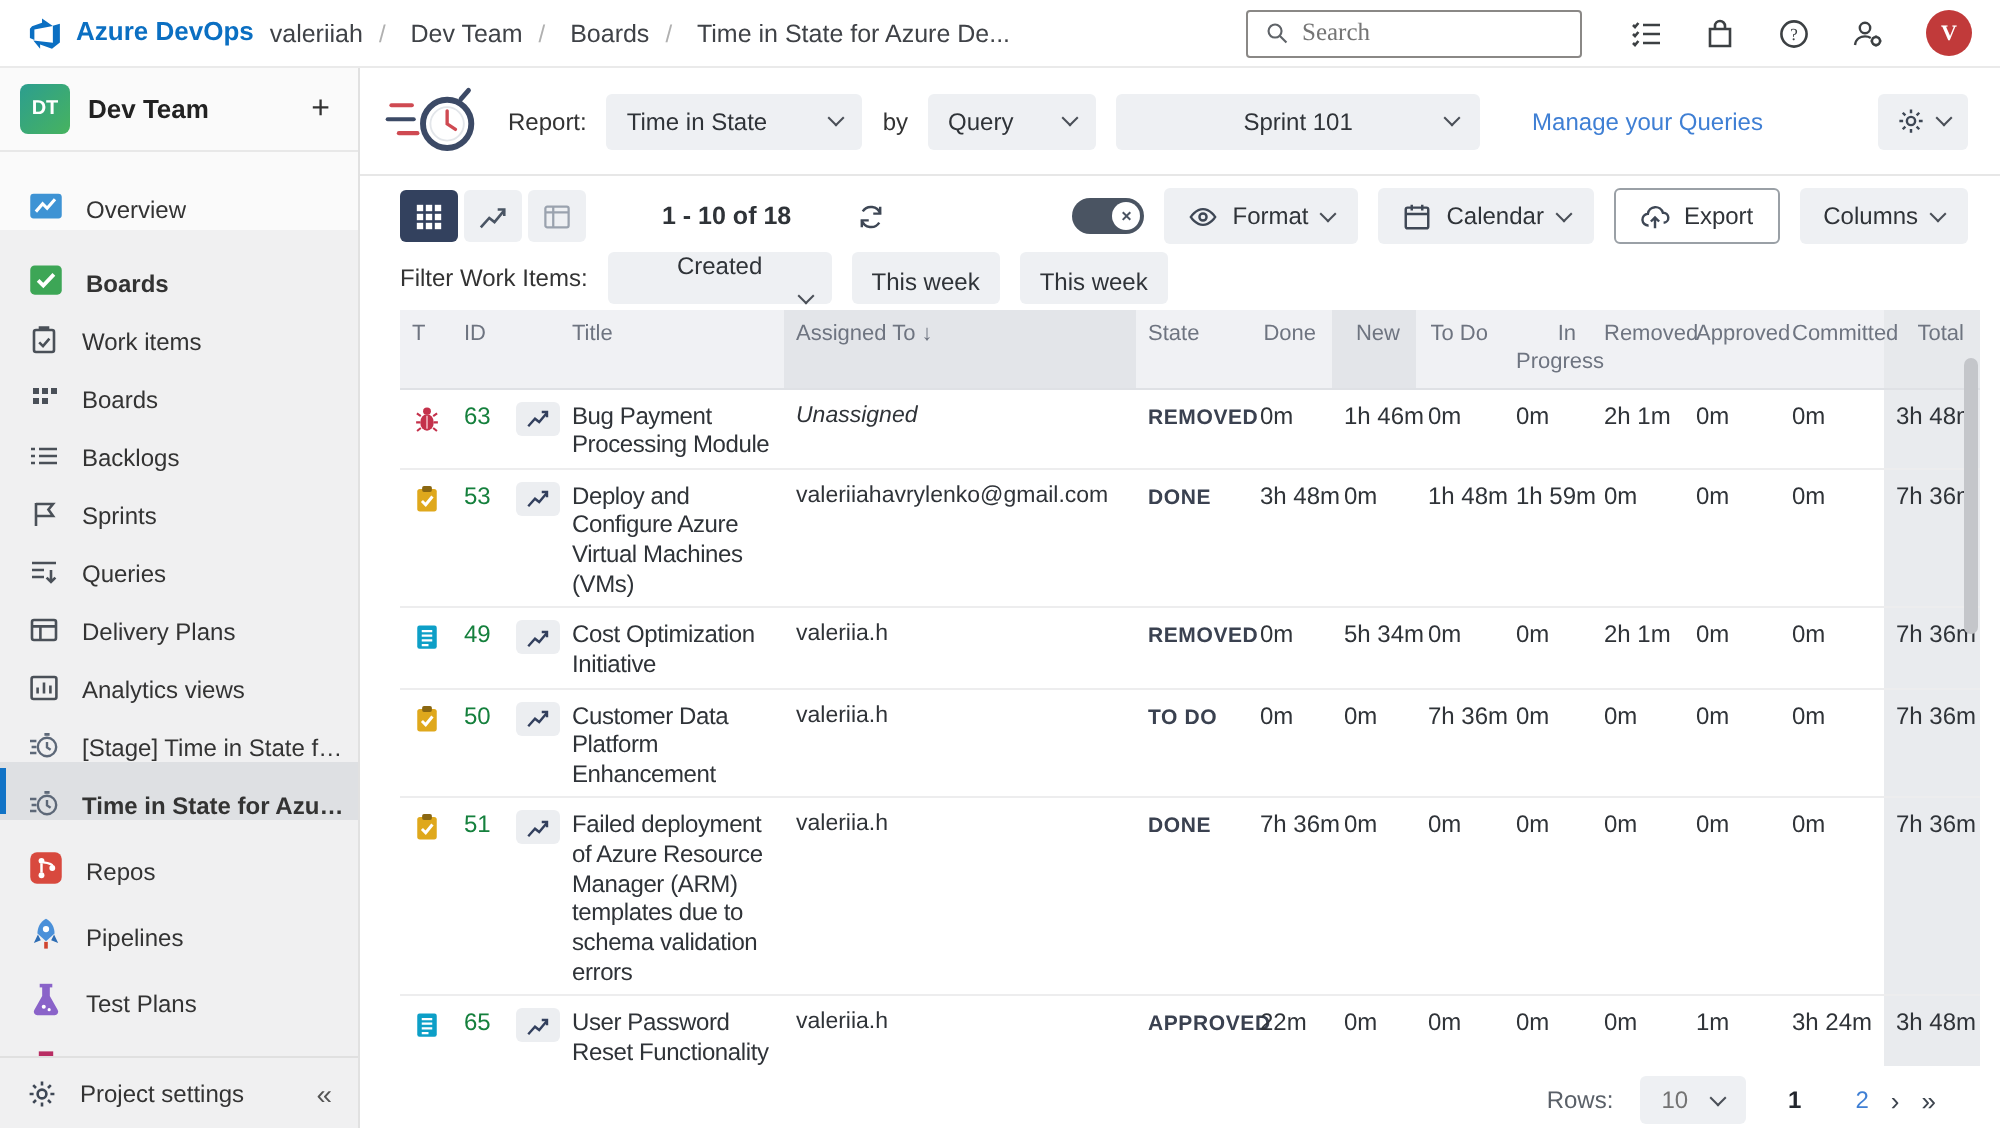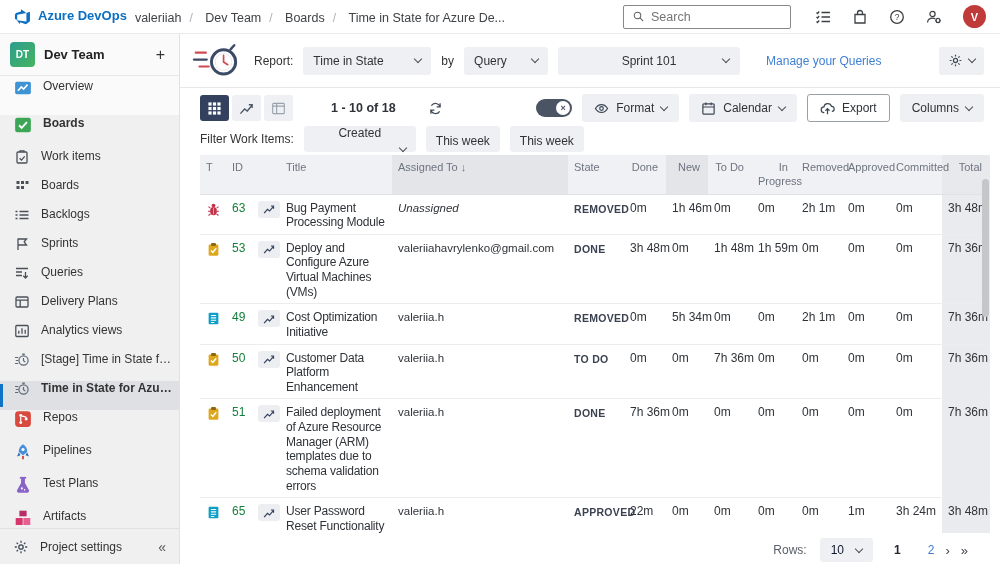--- a/index.html
+++ b/index.html
@@ -5,38 +5,38 @@
 * { margin:0; padding:0; box-sizing:border-box; }
 html,body { width:1000px; height:564px; overflow:hidden; font-family:"Liberation Sans",sans-serif; background:#fff; color:#2f3338; }
 
 
 .topbar{position:fixed;top:0;left:0;right:0;height:34px;background:#fff;border-bottom:1px solid #eaeaea;display:flex;align-items:center;padding:0 14px;z-index:20;}
 .tb-left{display:flex;}
 .logo-ado svg{width:17px;height:17px;display:block;}
 .brand{color:#0b6fc2;font-weight:bold;font-size:13px;margin:0 8px 0 7px;cursor:pointer;}
 .crumb{font-size:12.5px;color:#3f4247;cursor:pointer;}
 .sep{color:#b0b0b0;margin:0 8px;font-size:12px;}
-.tb-right{margin-left:auto;display:flex;align-items:center;}
+.tb-right{margin-left:auto;display:flex;align-items:center;font-family:Liberation Serif, serif;}
 .search{display:flex;align-items:center;border:1px solid #8a8886;border-radius:2px;height:24px;width:168px;padding:0 8px;gap:6px;background:#fff;}
 .search svg{width:13px;height:13px;flex:none;}
 .search input{border:0;outline:0;font-size:12.5px;width:100%;color:#333;background:transparent;font-family:inherit;}
 .tb-icons{display:flex;align-items:center;gap:21px;margin-left:24px;}
 .tb-icons .ticon{width:16px;height:16px;display:flex;cursor:pointer;}
 .tb-icons .ticon svg{width:16px;height:16px;}
 .avatar{width:23px;height:23px;border-radius:50%;background:#c13a3a;color:#fff;font-size:11px;font-weight:bold;display:flex;align-items:center;justify-content:center;cursor:pointer;}
 
 
 .sidebar{position:fixed;top:34px;left:0;bottom:0;width:180px;background:#fafafa;border-right:1px solid #e1e1e1;display:flex;flex-direction:column;z-index:10;}
 .team{height:42px;display:flex;align-items:center;padding:0 10px;gap:9px;border-bottom:1px solid #e8e8e8;flex:none;}
 .badge{width:25px;height:25px;border-radius:4px;background:linear-gradient(135deg,#2c9e8f,#47b35f);color:#fff;font-size:10px;font-weight:bold;display:flex;align-items:center;justify-content:center;flex:none;}
 .team-name{font-size:13px;font-weight:bold;flex:1;color:#222;}
 .plus{color:#333;font-size:16px;cursor:pointer;padding:0 4px;}
 .side-upper{background:#fafafa;padding:3px 0;}
 .side-scroll{flex:1;background:#f0f0f1;overflow:hidden;padding-top:1px;}
-.side-item{display:flex;align-items:flex-start;height:29px;padding:0 6px 0 14px;gap:11px;font-size:12.5px;color:#2b2b2b;position:relative;cursor:pointer;}
+.side-item{display:flex;align-items:flex-end;height:29px;padding:0 6px 0 14px;gap:11px;font-size:12.5px;color:#2b2b2b;position:relative;cursor:pointer;}
 .side-item.top{height:33px;}
 .side-item .sicon{width:18px;height:18px;flex:none;display:flex;align-items:center;justify-content:center;}
 .side-item .sicon svg{width:100%;height:100%;}
 .side-item.sub .sicon{width:16px;height:16px;}
 .side-item .lbl{white-space:nowrap;overflow:hidden;text-overflow:ellipsis;}
 .side-item.bold .lbl{font-weight:bold;}
 .side-item.selected{background:#dee0e3;}
 .side-item.selected .lbl{font-weight:bold;}
 .side-item.selected::before{content:"";position:absolute;left:0;top:3px;bottom:3px;width:3px;background:#1173c6;}
 .side-footer{height:36px;border-top:1px solid #e0e0e0;display:flex;align-items:center;padding:0 13px;gap:11px;font-size:12.5px;background:#f0f0f1;flex:none;cursor:pointer;}
@@ -94,21 +94,21 @@
 td.c-assigned{font-size:11.5px;padding-right:2px;}
 td.c-assigned.unassigned{font-style:italic;}
 .wi-icon{display:inline-flex;width:15px;height:15px;margin-top:1px;}
 .wi-icon svg{width:15px;height:15px;}
 .row-chart{display:inline-flex;width:22px;height:17px;background:#eceef1;border-radius:3px;align-items:center;justify-content:center;cursor:pointer;}
 .row-chart svg{width:12px;height:12px;}
 .vthumb{position:absolute;right:1px;top:24px;width:7px;height:138px;border-radius:4px;background:#c4c6ca;cursor:grab;}
 
 
 .pagination{height:34px;display:flex;align-items:center;justify-content:flex-end;gap:13px;padding-right:32px;font-size:12px;color:#5a6068;flex:none;}
-.rows-pill{height:24px;background:#eef0f3;border-radius:3px;display:inline-flex;align-items:center;padding:0 11px;gap:12px;cursor:pointer;color:#0f172a;}
+.rows-pill{height:24px;background:#eef0f3;border-radius:3px;display:inline-flex;align-items:center;padding:0 11px;gap:12px;cursor:pointer;color:#737373;}
 .pages{display:flex;align-items:center;gap:11px;margin-left:8px;}
 .page{cursor:pointer;}
 .page.current{font-weight:bold;color:#23272e;}
 .page.link{color:#3f7fd4;}
 .pg-arrow{color:#3f4650;cursor:pointer;font-size:13px;}
 </style>
 </head>
 <body>
 
 <header class="topbar">

